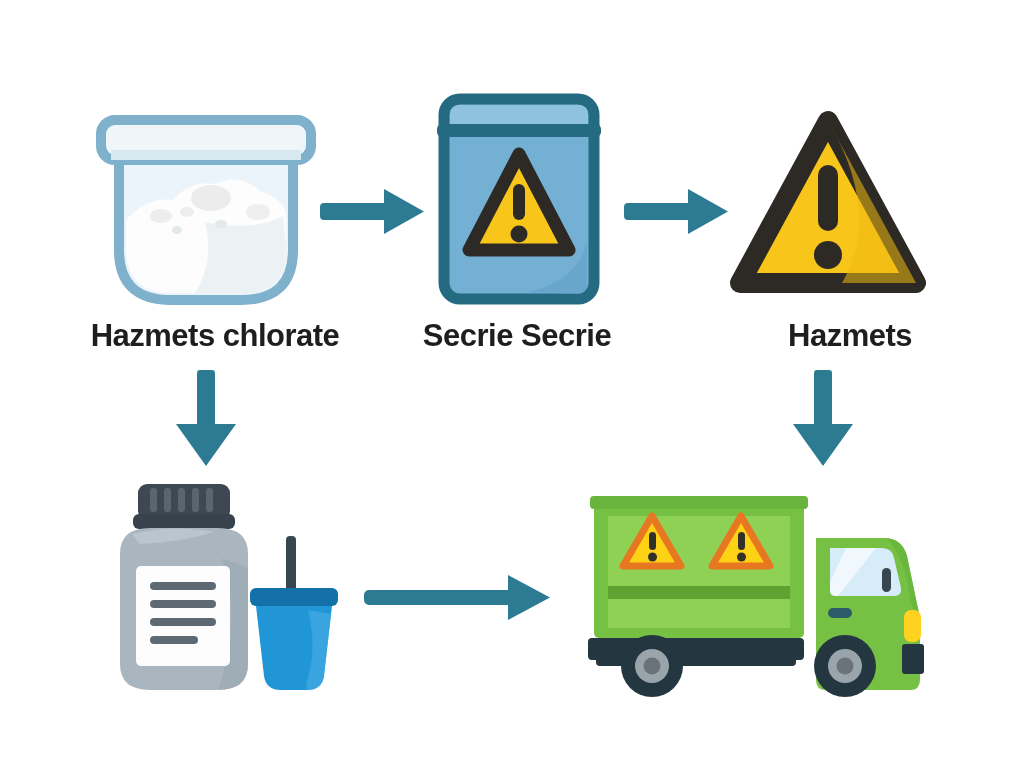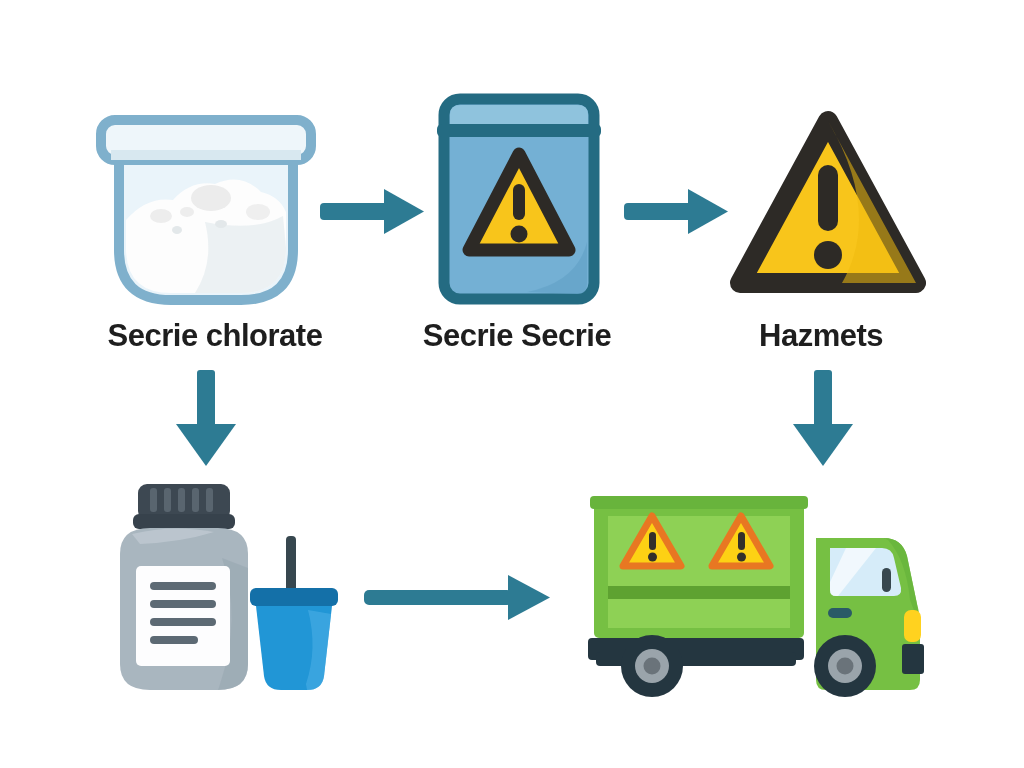--- a/index.html
+++ b/index.html
@@ -84,25 +84,25 @@
     </svg>
   </div>
 
   <div class="abs" style="left:622px;top:182px;">
     <svg width="108" height="58" viewBox="0 0 108 58">
       <rect x="2" y="21" width="68" height="17" rx="4" style="fill:var(--arrow)"></rect>
       <polygon points="66,7 106,29.5 66,52" style="fill:var(--arrow)"></polygon>
     </svg>
   </div>
 
-  <div class="node-label" style="left:65px;">Secrie chlorate</div>
+  <div class="node-label" style="left:65px;">Hazmets chlorate</div>
 
   <div class="node-label" style="left:367px;">Secrie Secrie</div>
 
-  <div class="node-label" style="left:671px;">Hazmets</div>
+  <div class="node-label" style="left:700px;">Hazmets</div>
 
   <div class="abs" style="left:168px;top:368px;">
     <svg width="76" height="100" viewBox="0 0 76 100">
       <rect x="29" y="2" width="18" height="58" rx="3" style="fill:var(--arrow)"></rect>
       <polygon points="8,56 68,56 38,98" style="fill:var(--arrow)"></polygon>
     </svg>
   </div>
 
   <div class="abs" style="left:785px;top:368px;">
     <svg width="76" height="100" viewBox="0 0 76 100">

